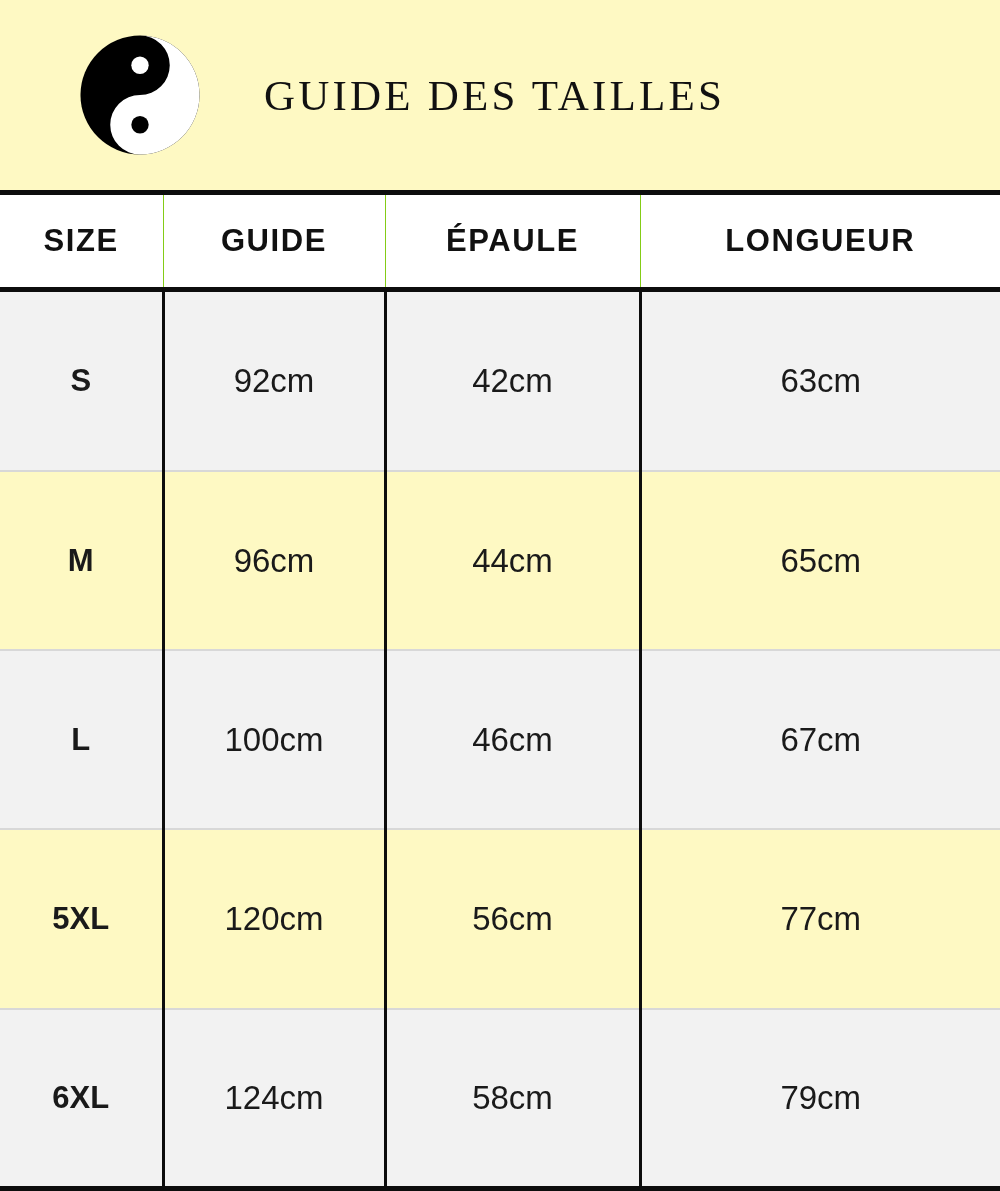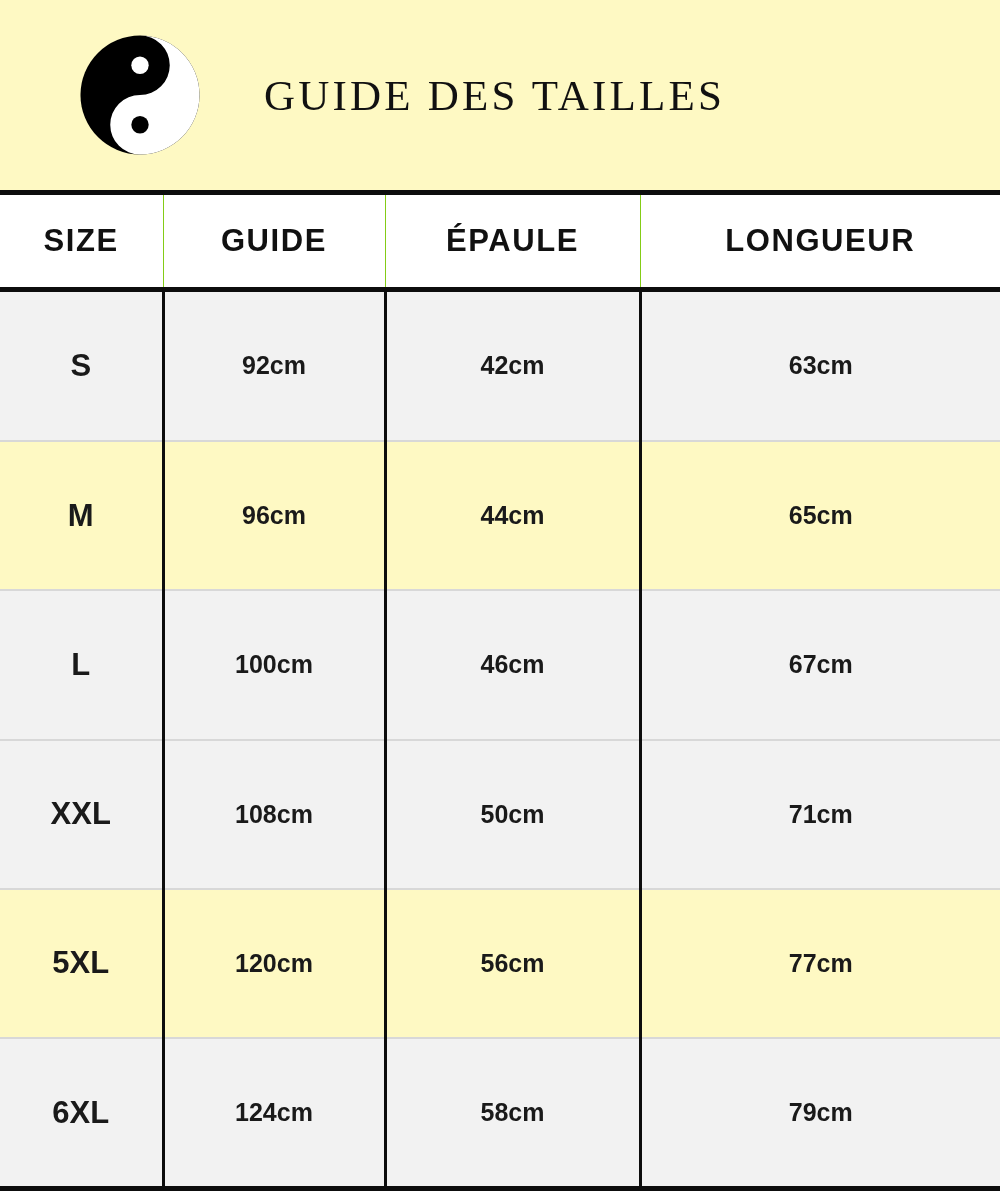--- a/index.html
+++ b/index.html
@@ -71,27 +71,27 @@
     border-right: 1px solid #84cc16;
     border-bottom: 5px solid #0d0d0d;
     background: #ffffff;
     text-align: center;
     padding: 0;
   }
   thead th:last-child { border-right: none; margin-left: 33px; }
 
   tbody td {
     height: 100px;
-    font-size: 25px;
+    font-size: 33px;
     color: #1a1a1a;
     border-right: 3px solid #0d0d0d;
     border-bottom: 2px solid #d8d8d8;
     text-align: center;
     padding: 0;
-    font-weight: bold;
+    font-weight: normal;
   }
   tbody td:last-child { border-right: none; margin-left: 48px; }
   tbody tr:last-child td { border-bottom: none; }
 
   tbody td.size-cell {
     font-weight: bold;
     font-size: 31px;
   }
   tbody tr.alt td {
     background: #f2f2f2;
@@ -142,26 +142,20 @@
           <td>96cm</td>
           <td>44cm</td>
           <td>65cm</td>
         </tr>
         <tr class="alt">
           <td class="size-cell">L</td>
           <td>100cm</td>
           <td>46cm</td>
           <td>67cm</td>
         </tr>
-        <tr class="alt">
-          <td class="size-cell">XXL</td>
-          <td>108cm</td>
-          <td>50cm</td>
-          <td>71cm</td>
-        </tr>
         <tr>
           <td class="size-cell">5XL</td>
           <td>120cm</td>
           <td>56cm</td>
           <td>77cm</td>
         </tr>
         <tr class="alt">
           <td class="size-cell">6XL</td>
           <td>124cm</td>
           <td>58cm</td>

